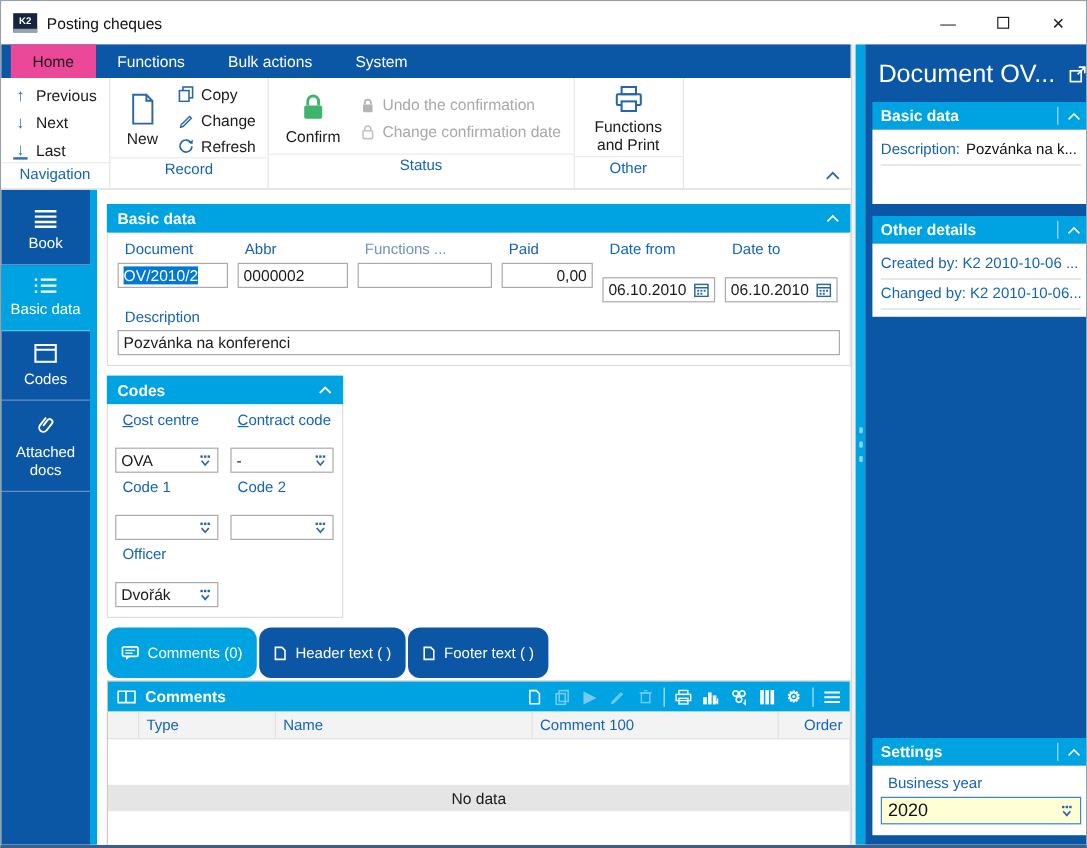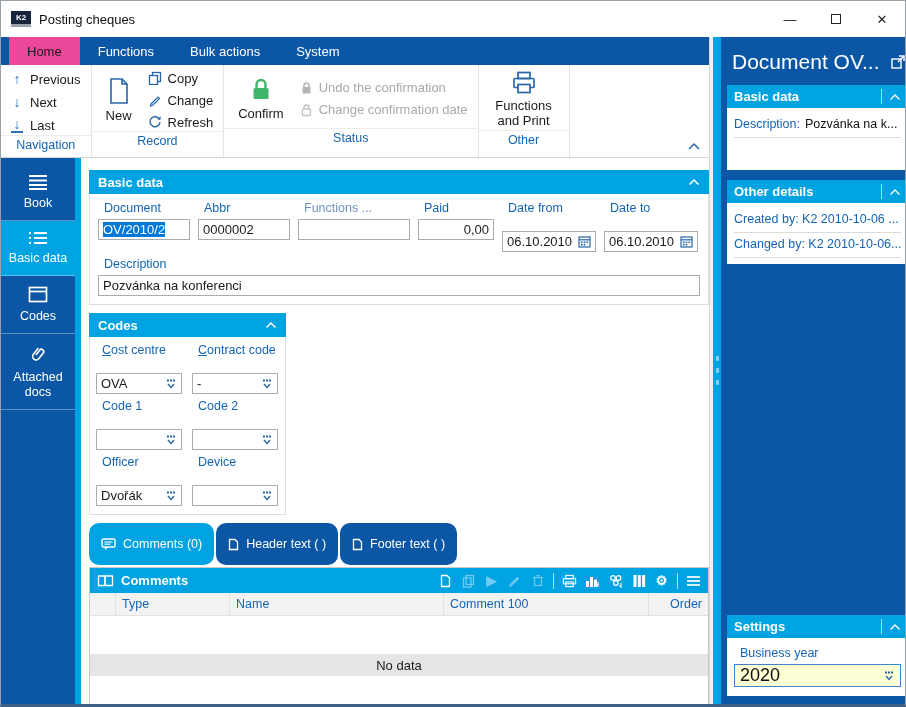--- a/index.html
+++ b/index.html
@@ -100,21 +100,21 @@
   .rshead .sp{flex:1;}
   .rshead .hsep{width:1px;height:15px;background:rgba(255,255,255,.65);margin-right:7px;}
   .rsbody{background:#fff;padding:5px 7px 6px;font-size:12.5px;}
   .rrow{display:flex;gap:5px;padding:4px 0 6px;border-bottom:1px solid #DADADA;overflow:hidden;white-space:nowrap;}
   .rrow .rl{color:var(--labelblue);} .rrow .rv{color:#111;}
   .rrow.blue{color:var(--labelblue);}
   .rsbody.tall{min-height:62px;}
   .rspacer{flex:1;}
   .setbody{background:#fff;padding:4px 7px 9px;}
   .setlabel{color:var(--labelblue);font-size:12.5px;padding:4px 0 4px 6px;}
-  .setfield{height:23px;border:1px solid #3A86C8;background:var(--yellow);display:flex;align-items:center;justify-content:space-between;padding:0 5px;font-size:18px;color:#111;}
+  .setfield{height:23px;border:1px solid #3A86C8;background:var(--yellow);display:flex;align-items:center;justify-content:space-between;padding:0 5px;font-size:15px;color:#111;}
   svg{display:block;}
 </style>
 </head>
 <body>
 
 <div class="window">
 
   <div class="titlebar">
     <span class="k2logo">K2</span>
     <span class="tb-title">Posting cheques</span>
@@ -431,34 +431,20 @@
                         <polyline points="3,6 6,9.5 9,6" fill="none" stroke="#2866A8" stroke-width="1.4"></polyline>
                       </svg>
                   </div>
                 </div>
               </div>
               <div class="frow" style="margin-bottom:0;">
                 <div class="fld ddfield">
                   <span class="flabel">Officer</span>
                   <div class="fbox between">
                       <span>Dvořák</span>
-                    <svg width="12" height="12" viewBox="0 0 12 12">
-                        <g fill="#2866A8">
-                          <rect x="2" y="1.5" width="2" height="2"></rect>
-                          <rect x="5" y="1.5" width="2" height="2"></rect>
-                          <rect x="8" y="1.5" width="2" height="2"></rect>
-                        </g>
-                        <polyline points="3,6 6,9.5 9,6" fill="none" stroke="#2866A8" stroke-width="1.4"></polyline>
-                      </svg>
-                  </div>
-                </div>
-                <div class="fld ddfield">
-                  <span class="flabel">Device</span>
-                  <div class="fbox between">
-                      <span></span>
                     <svg width="12" height="12" viewBox="0 0 12 12">
                         <g fill="#2866A8">
                           <rect x="2" y="1.5" width="2" height="2"></rect>
                           <rect x="5" y="1.5" width="2" height="2"></rect>
                           <rect x="8" y="1.5" width="2" height="2"></rect>
                         </g>
                         <polyline points="3,6 6,9.5 9,6" fill="none" stroke="#2866A8" stroke-width="1.4"></polyline>
                       </svg>
                   </div>
                 </div>

